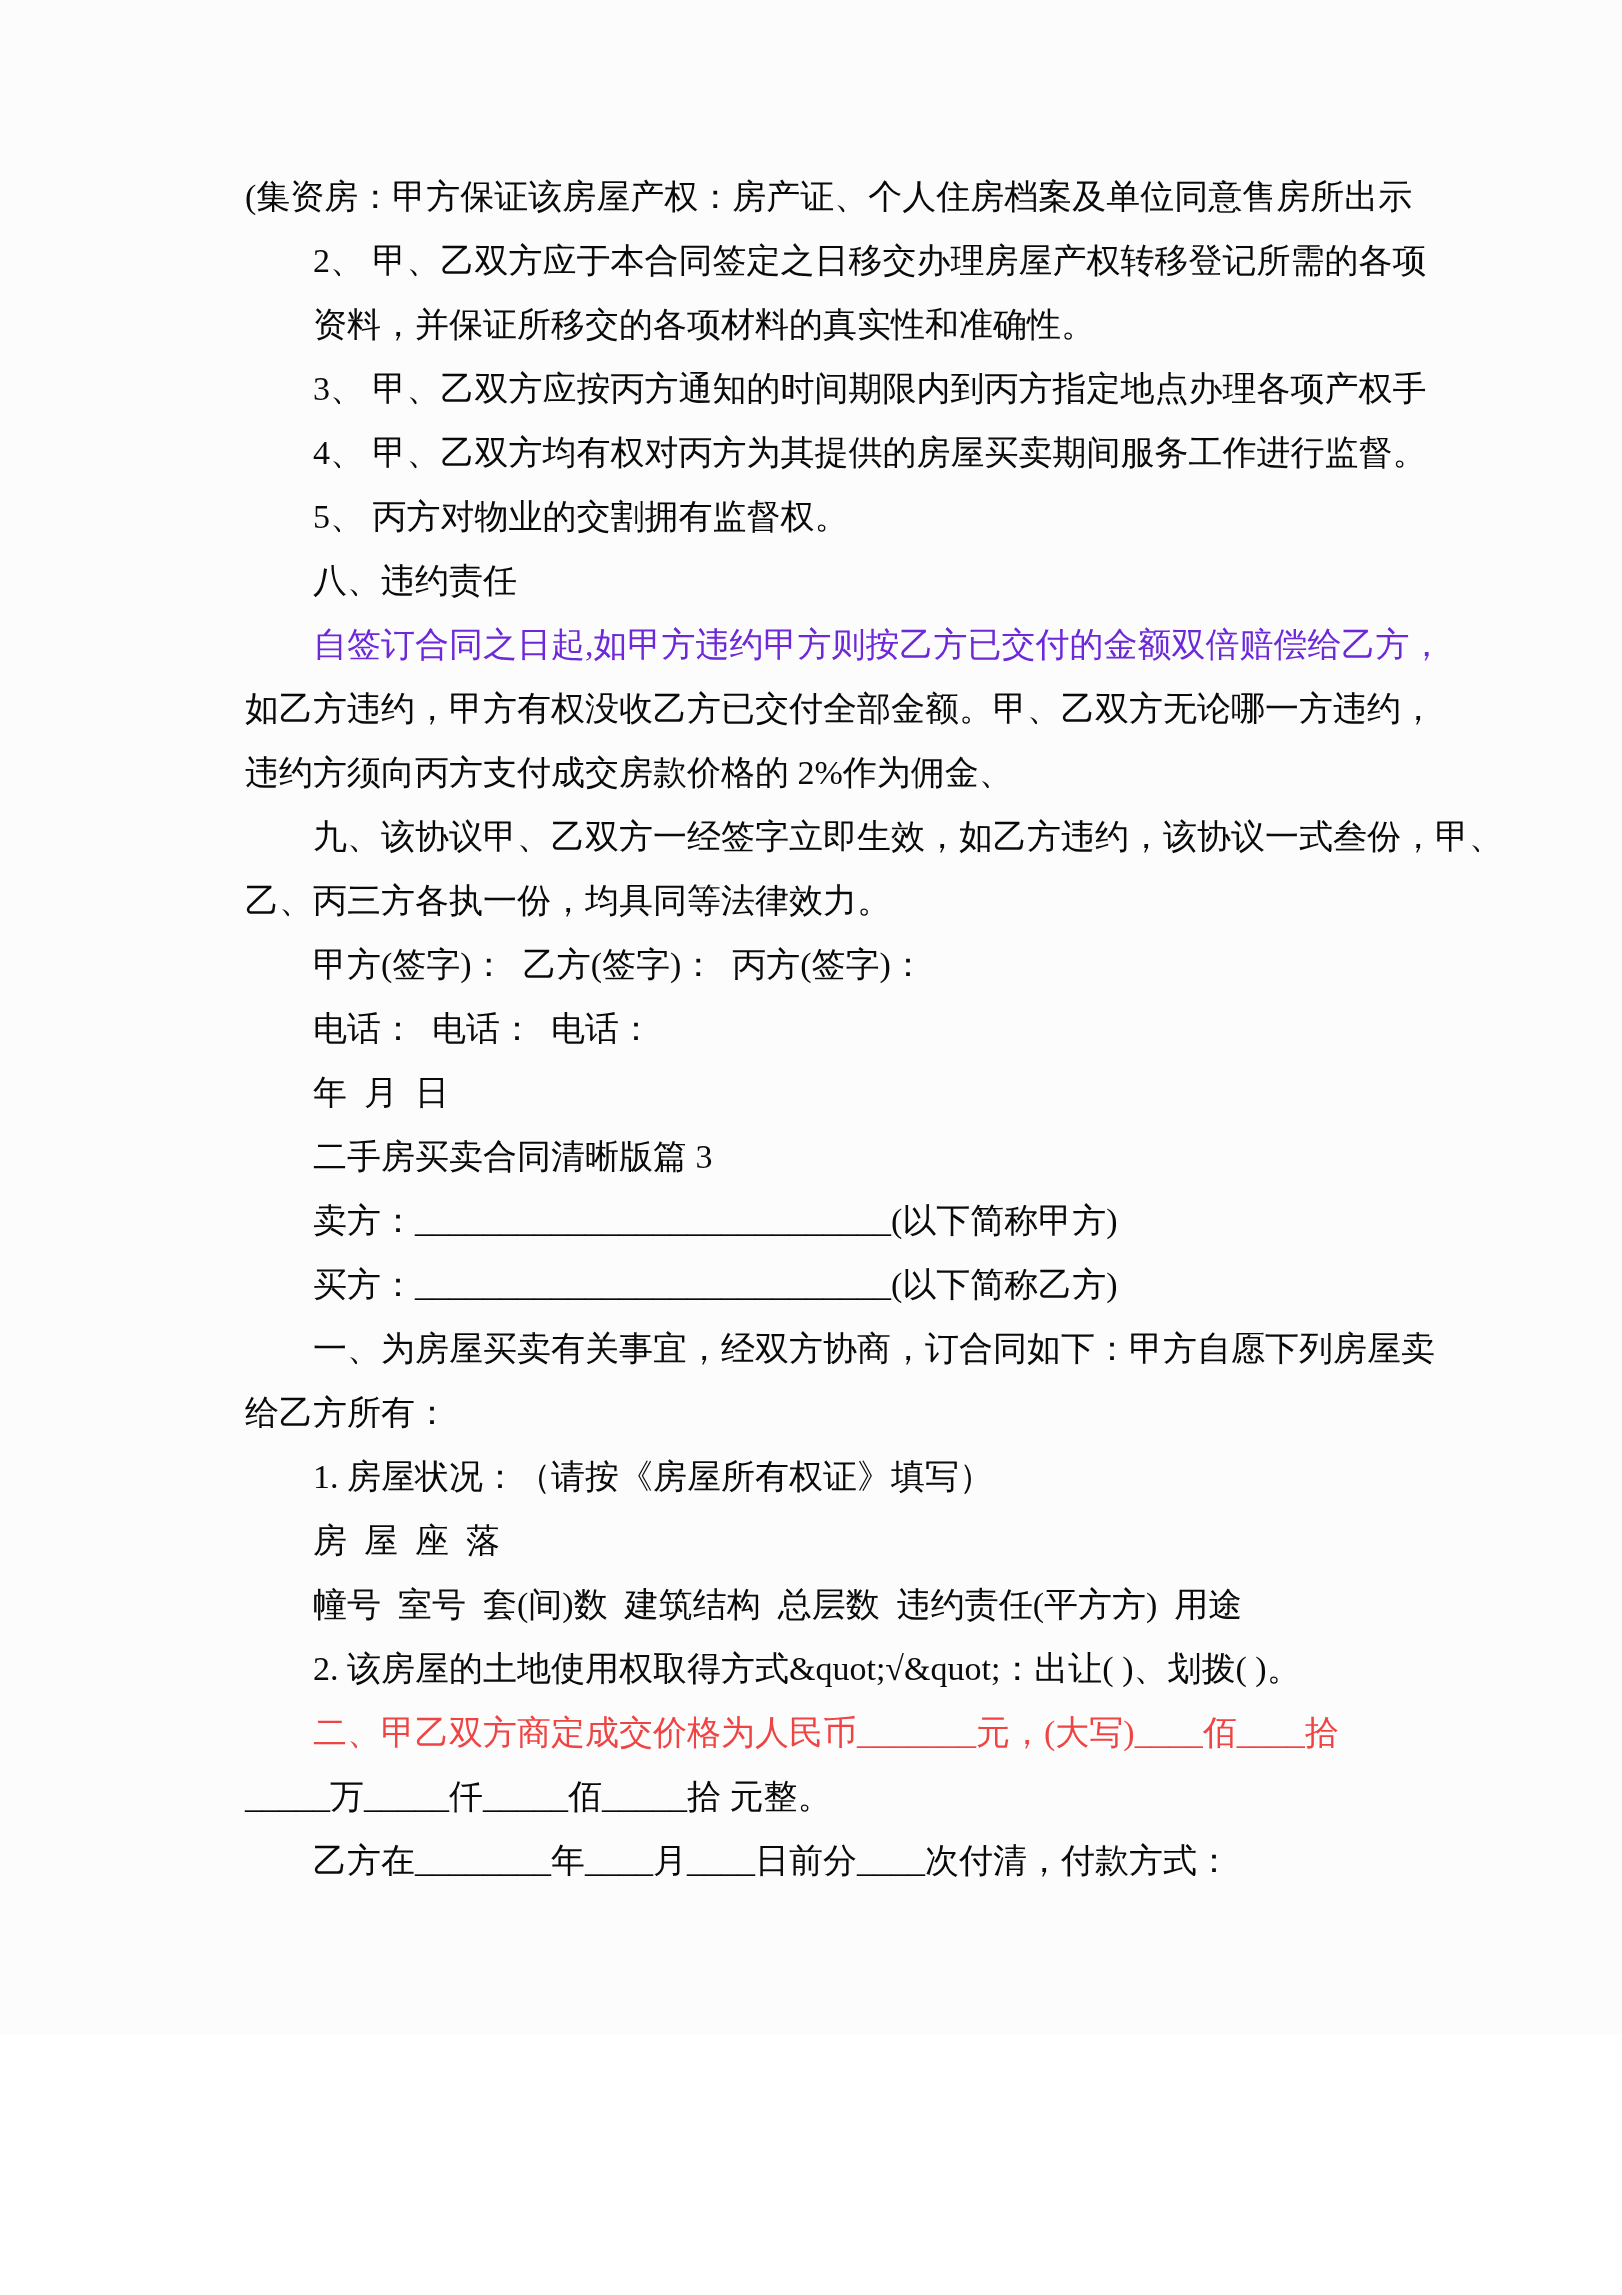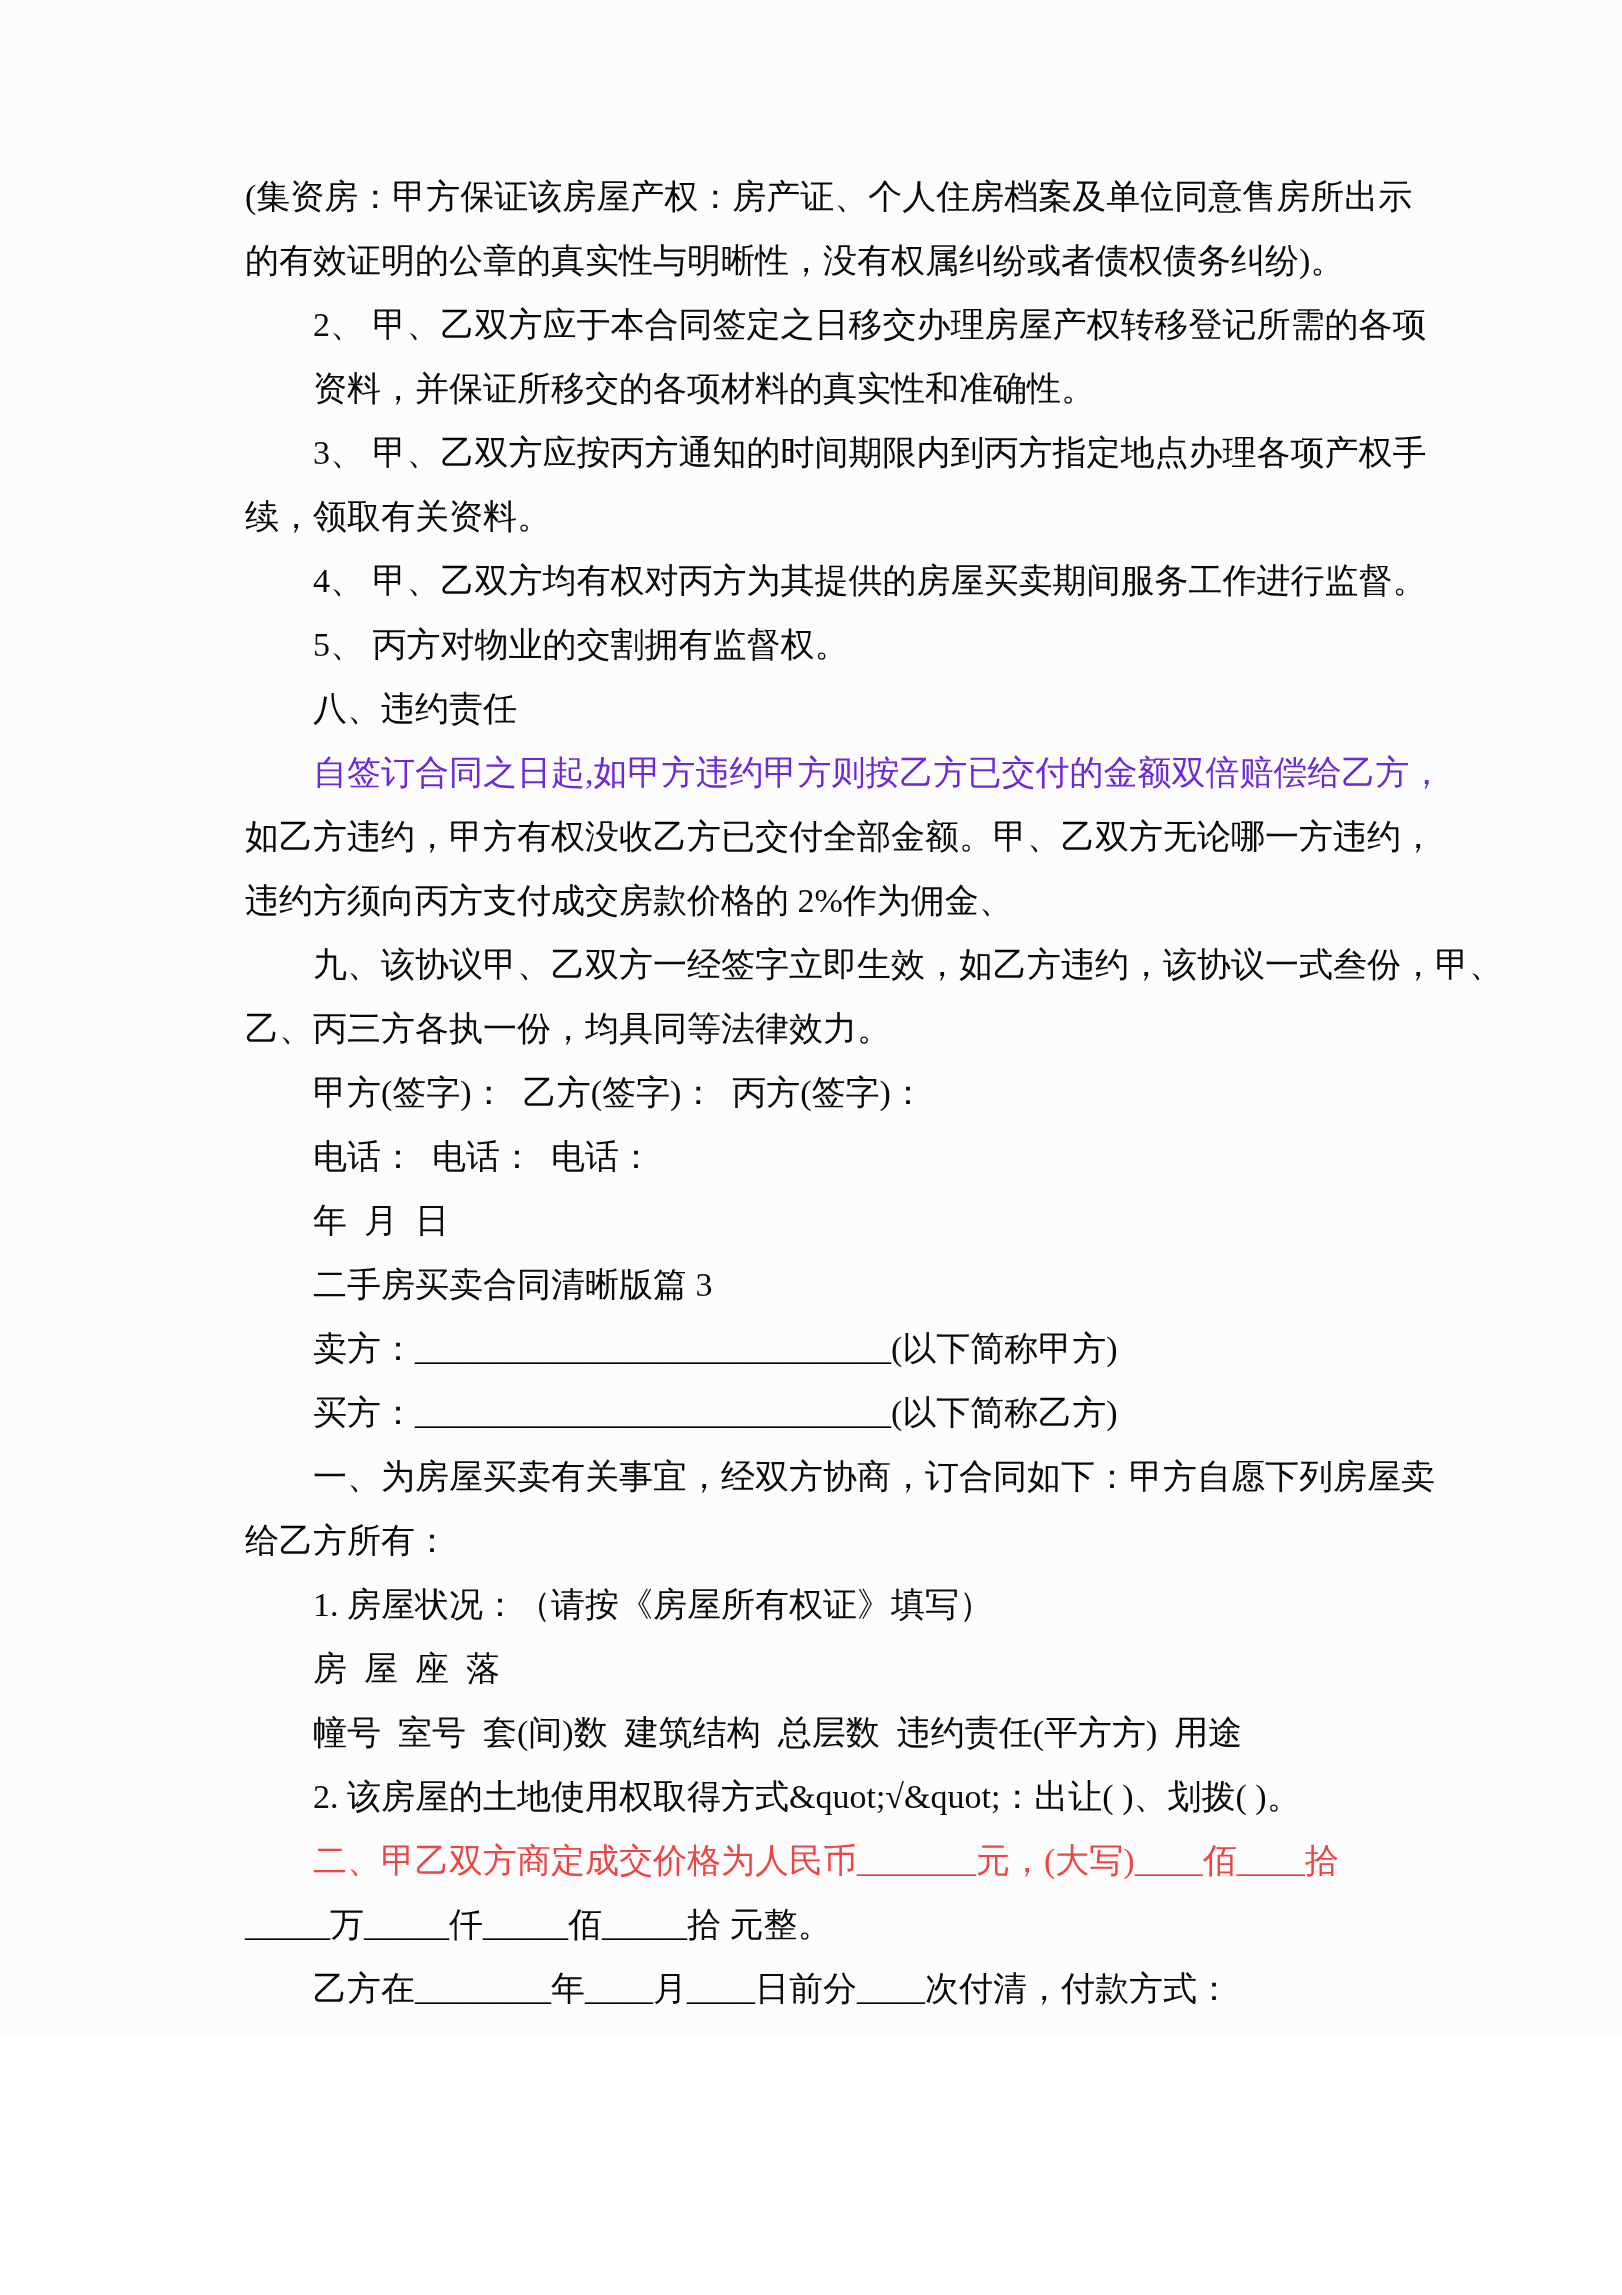--- a/index.html
+++ b/index.html
@@ -33,25 +33,23 @@
   .line.indent {
     text-indent: 68px;
   }
 </style>
 </head>
 <body>
 
 <div class="page" style="background: rgb(252, 252, 252);">
   <div class="content" id="content">
       <p class="line" style="color: rgb(10, 10, 10);">(集资房：甲方保证该房屋产权：房产证、个人住房档案及单位同意售房所出示</p>
-      <p class="line" style="color: rgb(10, 10, 10);">的有效证明的公章的真实性与明晰性，没有权属纠纷或者债权债务纠纷)。</p>
       <p class="line indent" style="color: rgb(10, 10, 10);">2、 甲、乙双方应于本合同签定之日移交办理房屋产权转移登记所需的各项</p>
       <p class="line indent" style="color: rgb(10, 10, 10);">资料，并保证所移交的各项材料的真实性和准确性。</p>
       <p class="line indent" style="color: rgb(10, 10, 10); text-align: center;">3、 甲、乙双方应按丙方通知的时间期限内到丙方指定地点办理各项产权手</p>
-      <p class="line" style="color: rgb(10, 10, 10);">续，领取有关资料。</p>
       <p class="line indent" style="color: rgb(10, 10, 10);">4、 甲、乙双方均有权对丙方为其提供的房屋买卖期间服务工作进行监督。</p>
       <p class="line indent" style="color: rgb(10, 10, 10);">5、 丙方对物业的交割拥有监督权。</p>
       <p class="line indent" style="color: rgb(10, 10, 10);">八、违约责任</p>
       <p class="line indent" style="color: #6d28d9; text-align: right;">自签订合同之日起,如甲方违约甲方则按乙方已交付的金额双倍赔偿给乙方，</p>
       <p class="line" style="color: rgb(10, 10, 10);">如乙方违约，甲方有权没收乙方已交付全部金额。甲、乙双方无论哪一方违约，</p>
       <p class="line" style="color: rgb(10, 10, 10);">违约方须向丙方支付成交房款价格的 2%作为佣金、</p>
       <p class="line indent" style="color: rgb(10, 10, 10);">九、该协议甲、乙双方一经签字立即生效，如乙方违约，该协议一式叁份，甲、</p>
       <p class="line" style="color: rgb(10, 10, 10);">乙、丙三方各执一份，均具同等法律效力。</p>
       <p class="line indent" style="color: rgb(10, 10, 10);">甲方(签字)：  乙方(签字)：  丙方(签字)：</p>
       <p class="line indent" style="color: rgb(10, 10, 10);">电话：  电话：  电话：</p>

